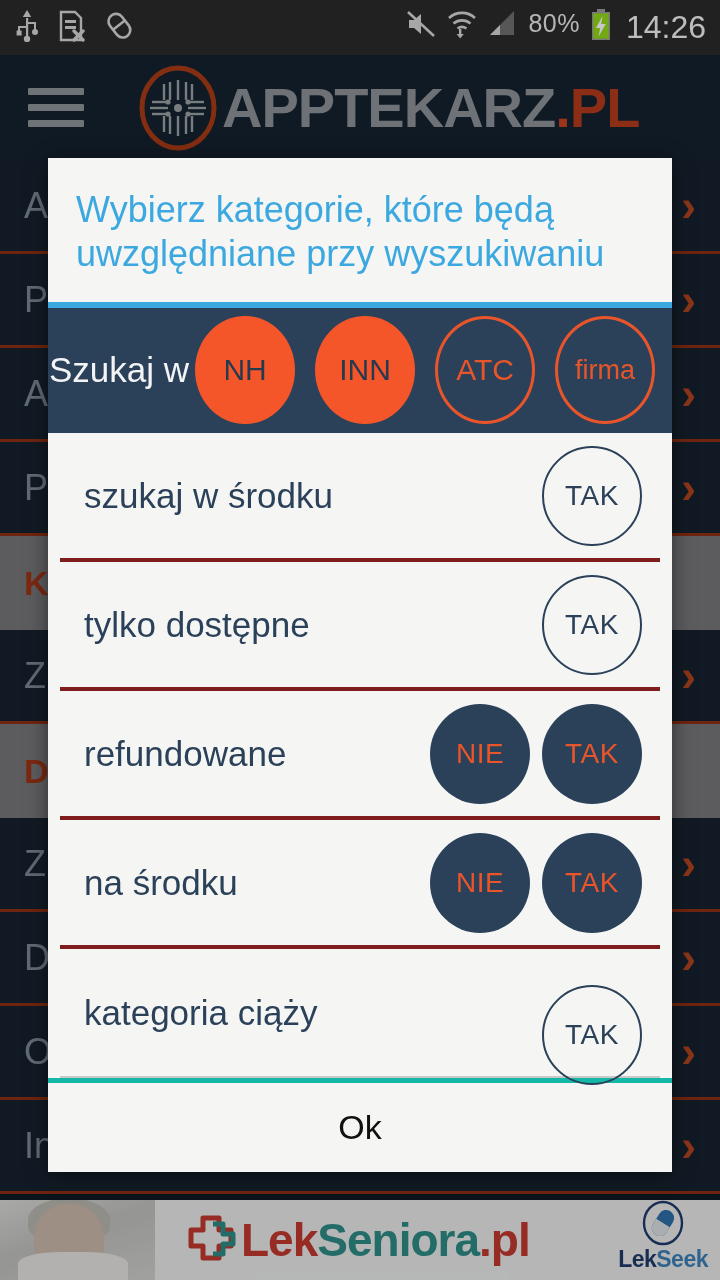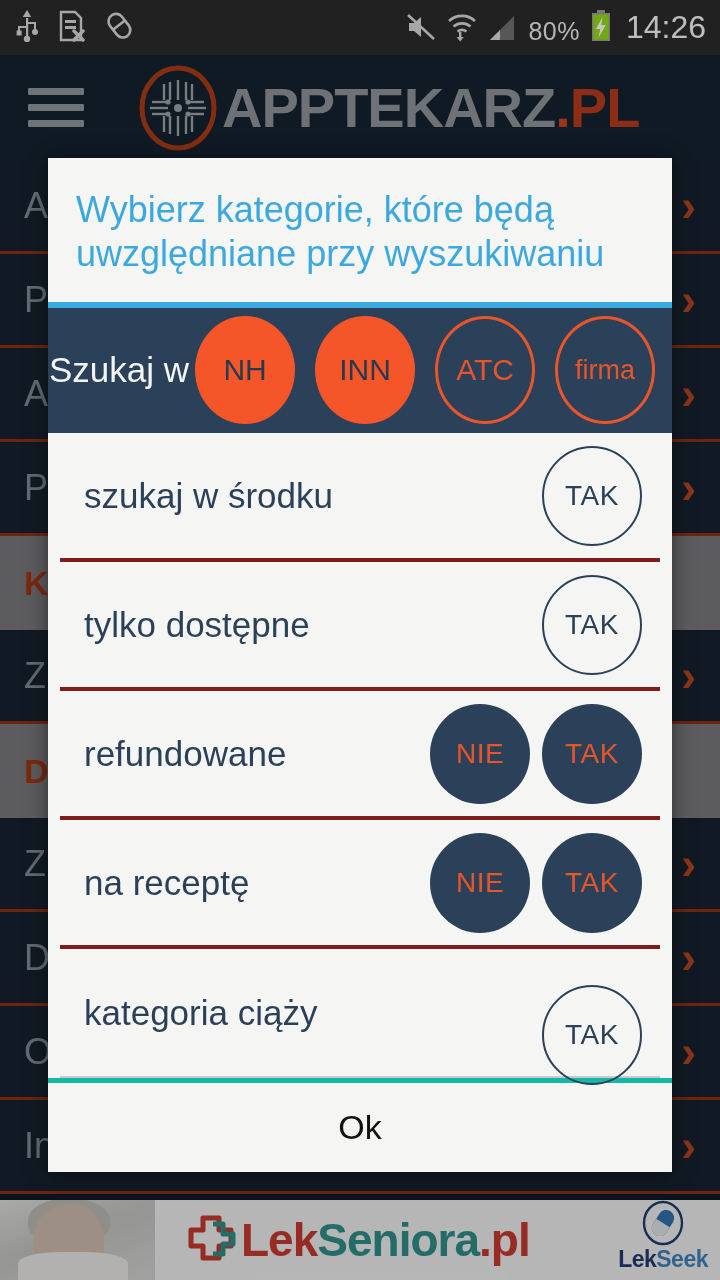--- a/index.html
+++ b/index.html
@@ -11,21 +11,21 @@
   }
   #screen { position: relative; width: 720px; height: 1280px; overflow: hidden; }
 
   
   .statusbar {
     position: absolute; top: 0; left: 0; width: 720px; height: 55px;
     background: #2b2b2b; display: flex; align-items: center;
     padding: 0 14px;
   }
   .sb-left { display: flex; align-items: center; gap: 18px; }
-  .sb-right { margin-left: auto; display: flex; align-items: flex-end; gap: 10px; }
+  .sb-right { margin-left: auto; display: flex; align-items: flex-start; gap: 10px; }
   .sb-ico { display: block; }
   .sb-batt-pct {
     color: #e8e8e8; font-size: 25px; letter-spacing: .5px;
   }
   .sb-clock {
     color: #f2f2f2; font-size: 32px; letter-spacing: 0px; margin-left: 4px;
   }
 
   
   .appbar {
@@ -348,21 +348,21 @@
           </span>
         </div>
         <div class="row">
           <span class="rlabel">refundowane</span>
           <span class="toggles">
             <span class="tcircle filled">NIE</span>
             <span class="tcircle filled">TAK</span>
           </span>
         </div>
         <div class="row">
-          <span class="rlabel">na receptę</span>
+          <span class="rlabel">na środku</span>
           <span class="toggles">
             <span class="tcircle filled">NIE</span>
             <span class="tcircle filled">TAK</span>
           </span>
         </div>
         <div class="row lowered last">
           <span class="rlabel">kategoria ciąży</span>
           <span class="toggles">
             <span class="tcircle outline">TAK</span>
           </span>

